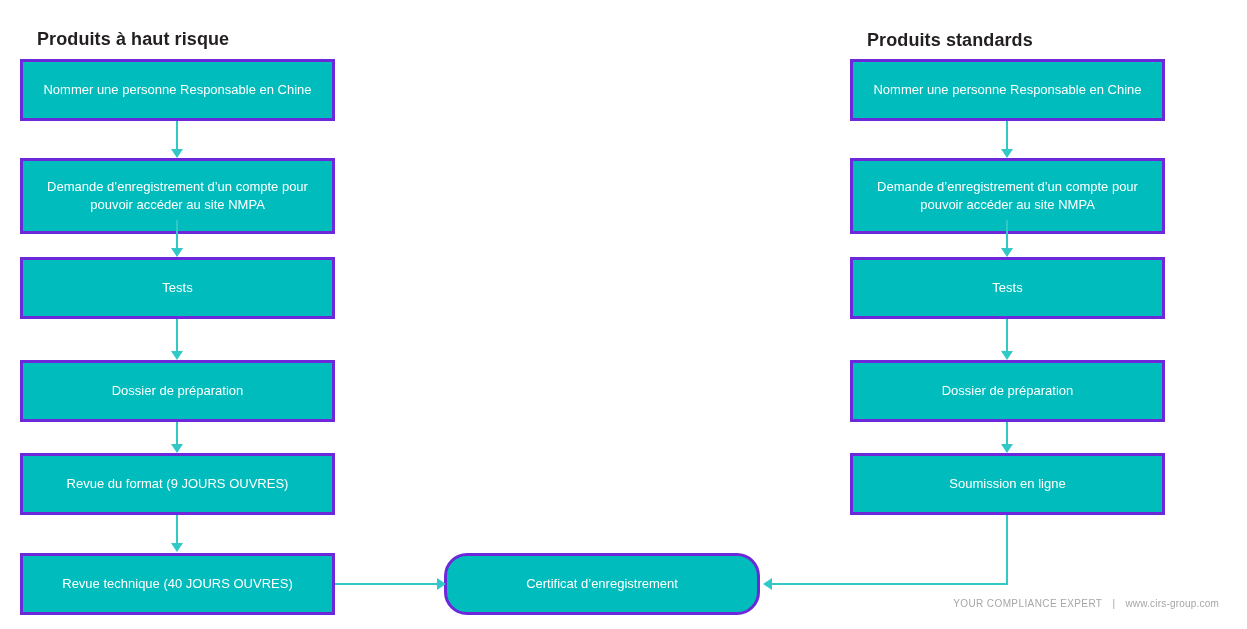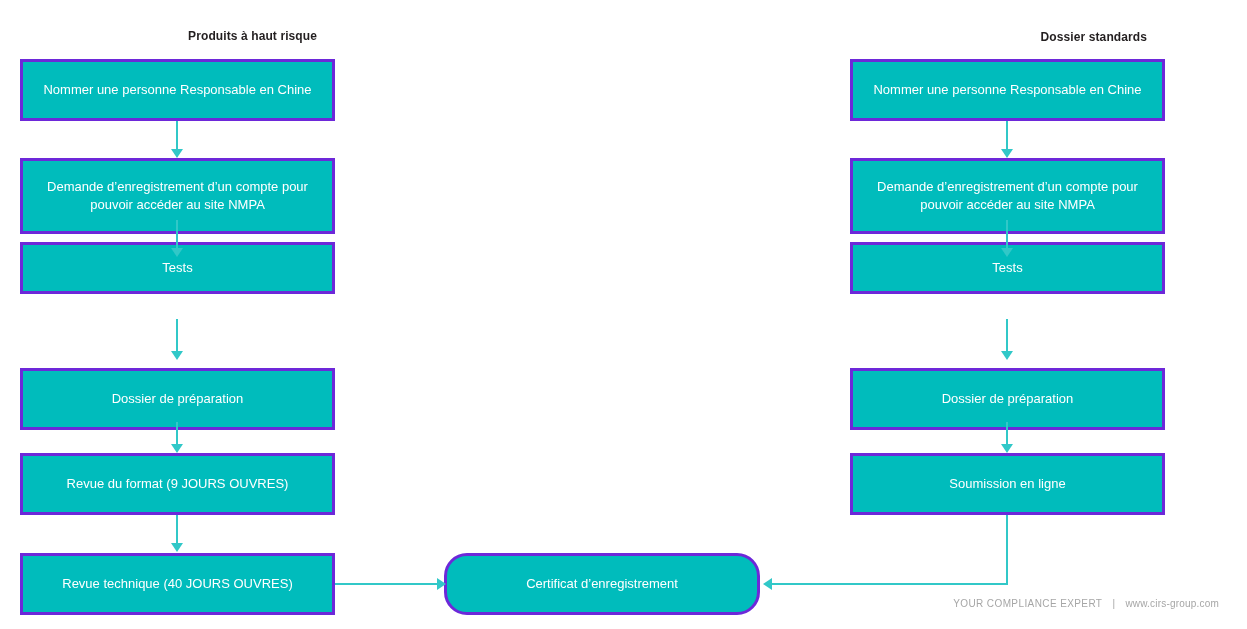--- a/index.html
+++ b/index.html
@@ -12,24 +12,24 @@
   }
   #canvas {
     position: relative;
     width: 1247px;
     height: 629px;
     background: #ffffff;
     overflow: hidden;
   }
   .col-title {
     position: absolute;
-    font-size: 12px;
+    font-size: 18px;
     font-weight: bold;
     color: #231f20;
-    text-align: right;
+    text-align: left;
     letter-spacing: 0.1px;
     white-space: nowrap;
   }
   #title-left  { left: 37px;  top: 29px; width: 280px; }
   #title-right { left: 867px; top: 30px; width: 280px; }
 
   .node {
     position: absolute;
     box-sizing: border-box;
     background: #00bcbc;
@@ -43,22 +43,22 @@
     line-height: 1.42;
     padding: 2px 10px;
   }
   .node span { display: block; }
 
   
   .col-left  { left: 20px;  width: 315px; }
   .col-right { left: 850px; width: 315px; }
   .row1 { top: 59px;  height: 62px; }
   .row2 { top: 158px; height: 76px; align-items: center; }
-  .row3 { top: 242px; height: 52px; }
-  .row4 { top: 360px; height: 62px; margin-top: 8px; }
+  .row3 { top: 257px; height: 62px; }
+  .row4 { top: 360px; height: 62px; }
   .row5 { top: 453px; height: 62px; }
   .row6 { top: 553px; height: 62px; }
 
   #node-certificate {
     left: 444px;
     top: 553px;
     width: 316px;
     height: 62px;
     border-radius: 23px;
   }
@@ -113,21 +113,21 @@
   }
   #footer .sep { color: #a6a6a6; }
   #footer .url { letter-spacing: 0.2px; }
 </style>
 </head>
 <body>
 
 <div id="canvas">
 
   <div class="col-title" id="title-left">Produits à haut risque</div>
-  <div class="col-title" id="title-right">Dossier standards</div>
+  <div class="col-title" id="title-right">Produits standards</div>
 
   <div class="node col-left row1">
     <span>Nommer une personne Responsable en Chine</span>
   </div>
   <div class="node col-left row2">
     <span>Demande d’enregistrement d’un compte pour pouvoir accéder au site NMPA</span>
   </div>
   <div class="node col-left row3">
     <span>Tests</span>
   </div>

